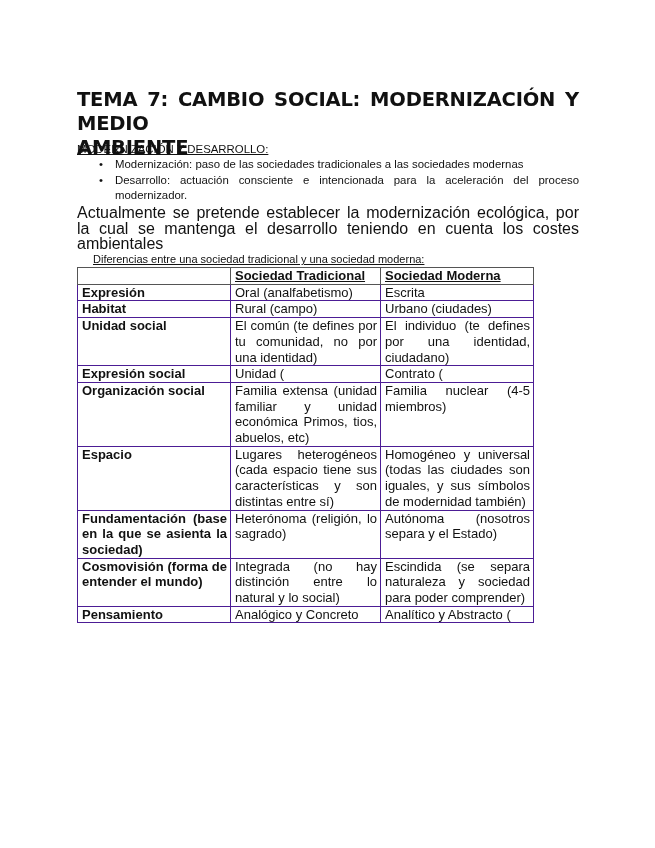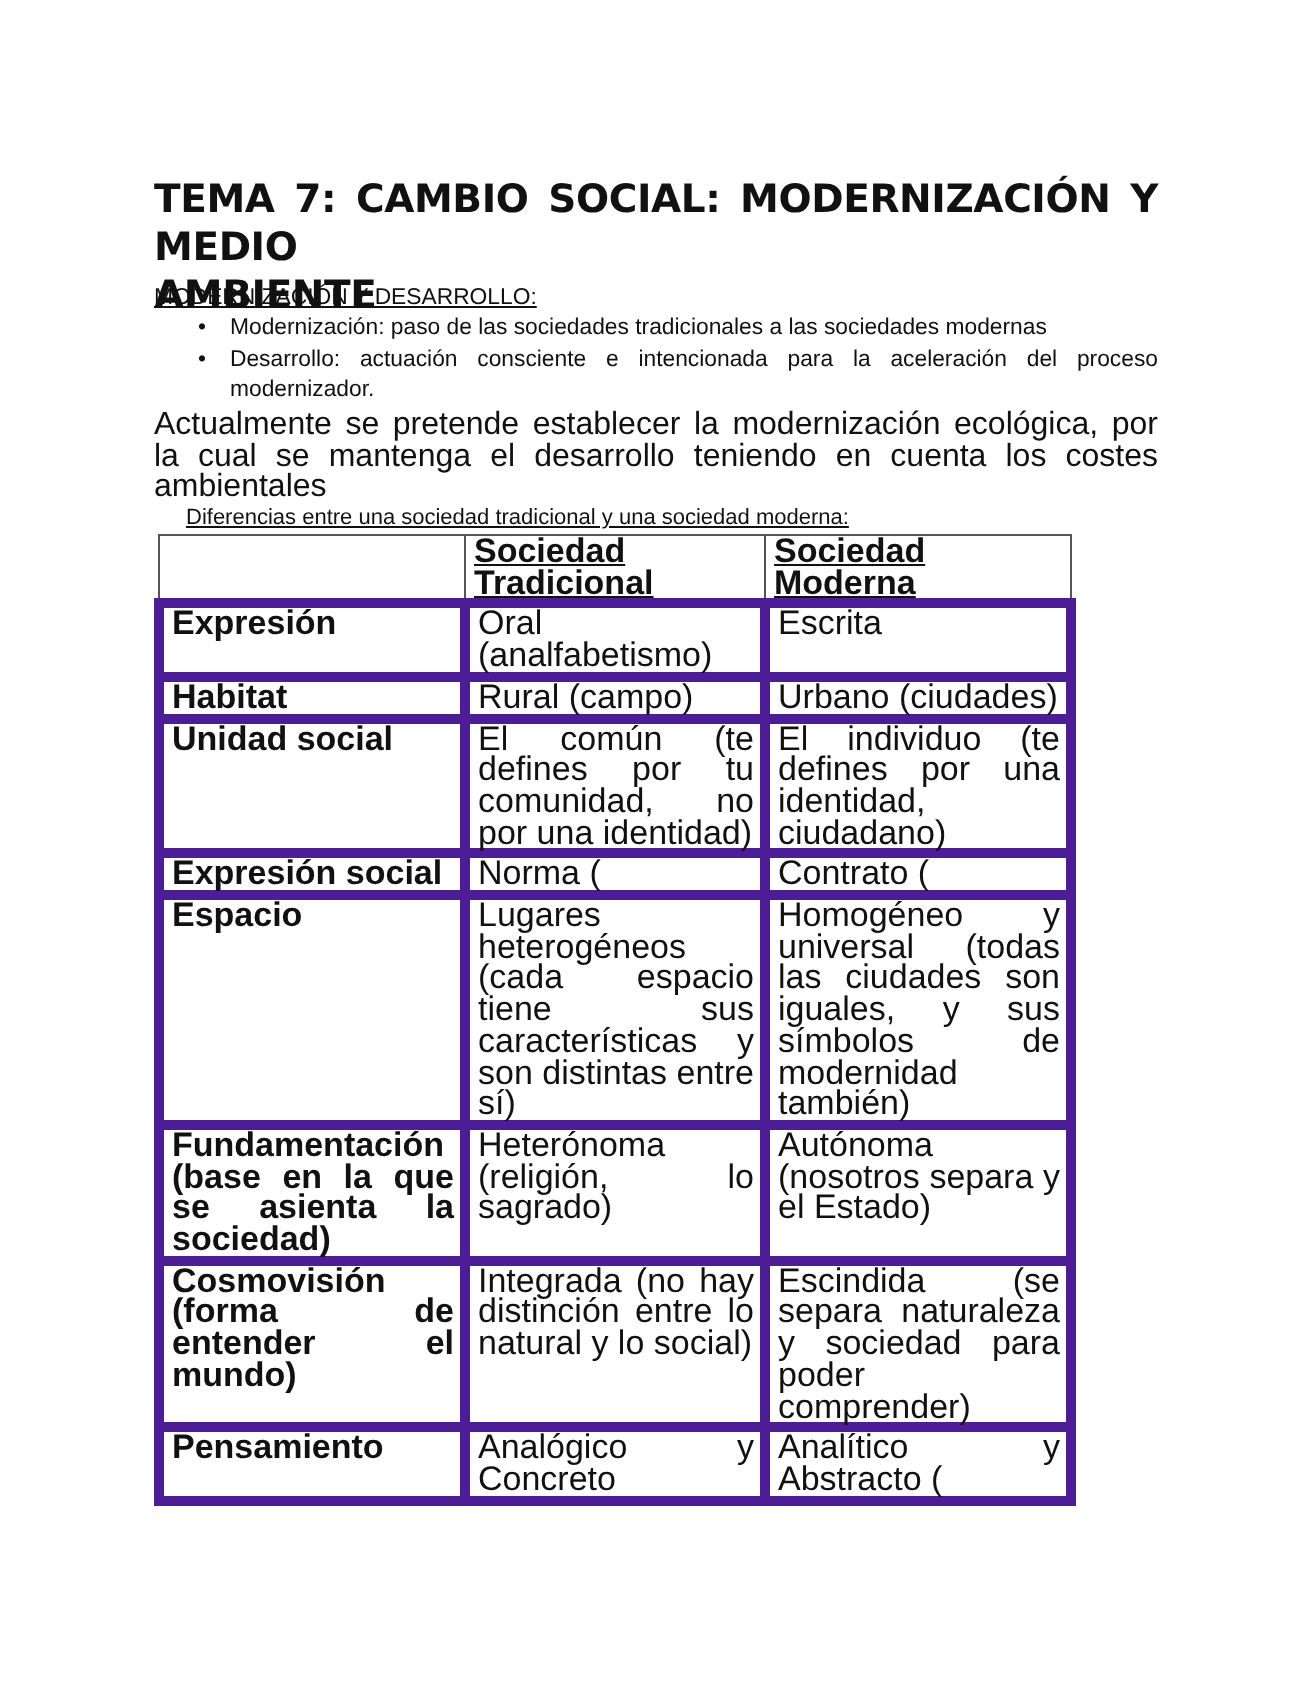--- a/index.html
+++ b/index.html
@@ -9,22 +9,22 @@
   .title { position:absolute; left:0; top:88px; width:502px;
            font-family:"DejaVu Sans", sans-serif; font-weight:bold; font-size:19.5px;
            line-height:24px; text-align:justify; text-align-last:left; letter-spacing:-0.2px; }
   .title .l1 { display:block; text-align:justify; text-align-last:justify; }
   .sec-heading { position:absolute; left:0; top:143px; font-size:11.4px; text-decoration:underline; }
   ul.bullets { position:absolute; left:0; top:157px; width:502px; margin:0; padding:0; list-style:none; font-size:11.4px; line-height:15.5px; }
   ul.bullets li { position:relative; padding-left:38px; text-align:justify; }
   ul.bullets li .dot { position:absolute; left:22px; top:0; }
   .para { position:absolute; left:0; top:205px; width:502px; font-size:16px; line-height:15.5px; text-align:justify; }
   .tbl-caption { position:absolute; left:16px; top:253px; font-size:11px; text-decoration:underline; }
-  table.cmp { position:absolute; left:0; top:267px; width:456px; border-collapse:collapse; font-size:17px; line-height:15.7px; table-layout:fixed; }
-  table.cmp td { border:5px solid #4c1d95; vertical-align:top; padding:0 3px 0 4px; text-align:justify; }
+  table.cmp { position:absolute; left:0; top:267px; width:456px; border-collapse:collapse; font-size:13px; line-height:15.7px; table-layout:fixed; }
+  table.cmp td { border:1px solid #4c1d95; vertical-align:top; padding:0 3px 0 4px; text-align:justify; }
   table.cmp col.c1 { width:153px; } table.cmp col.c2 { width:150px; } table.cmp col.c3 { width:153px; }
   table.cmp td.rowhead { font-weight:bold; }
   table.cmp th { border:1px solid #555; text-align:left; font-weight:bold; text-decoration:underline; padding:0 3px 0 4px; }
 </style>
 </head>
 <body>
 
 <div class="page">
   <h1 class="title" style="margin:0;">
     <span class="l1">TEMA 7: CAMBIO SOCIAL: MODERNIZACIÓN Y MEDIO</span>
@@ -70,22 +70,27 @@
       <td>Rural (campo)</td>
       <td>Urbano (ciudades)</td>
     </tr>
     <tr>
       <td class="rowhead">Unidad social</td>
       <td>El común (te defines por tu comunidad, no por una identidad)</td>
       <td>El individuo (te defines por una identidad, ciudadano)</td>
     </tr>
     <tr>
       <td class="rowhead">Expresión social</td>
-      <td>Norma (</td>
+      <td>Unidad (</td>
       <td>Contrato (</td>
+    </tr>
+    <tr>
+      <td class="rowhead">Organización social</td>
+      <td>Familia extensa (unidad familiar y unidad económica Primos, tios, abuelos, etc)</td>
+      <td>Familia nuclear (4-5 miembros)</td>
     </tr>
     <tr>
       <td class="rowhead">Espacio</td>
       <td>Lugares heterogéneos (cada espacio tiene sus características y son distintas entre sí)</td>
       <td>Homogéneo y universal (todas las ciudades son iguales, y sus símbolos de modernidad también)</td>
     </tr>
     <tr>
       <td class="rowhead">Fundamentación (base en la que se asienta la sociedad)</td>
       <td>Heterónoma (religión, lo sagrado)</td>
       <td>Autónoma (nosotros separa y el Estado)</td>

